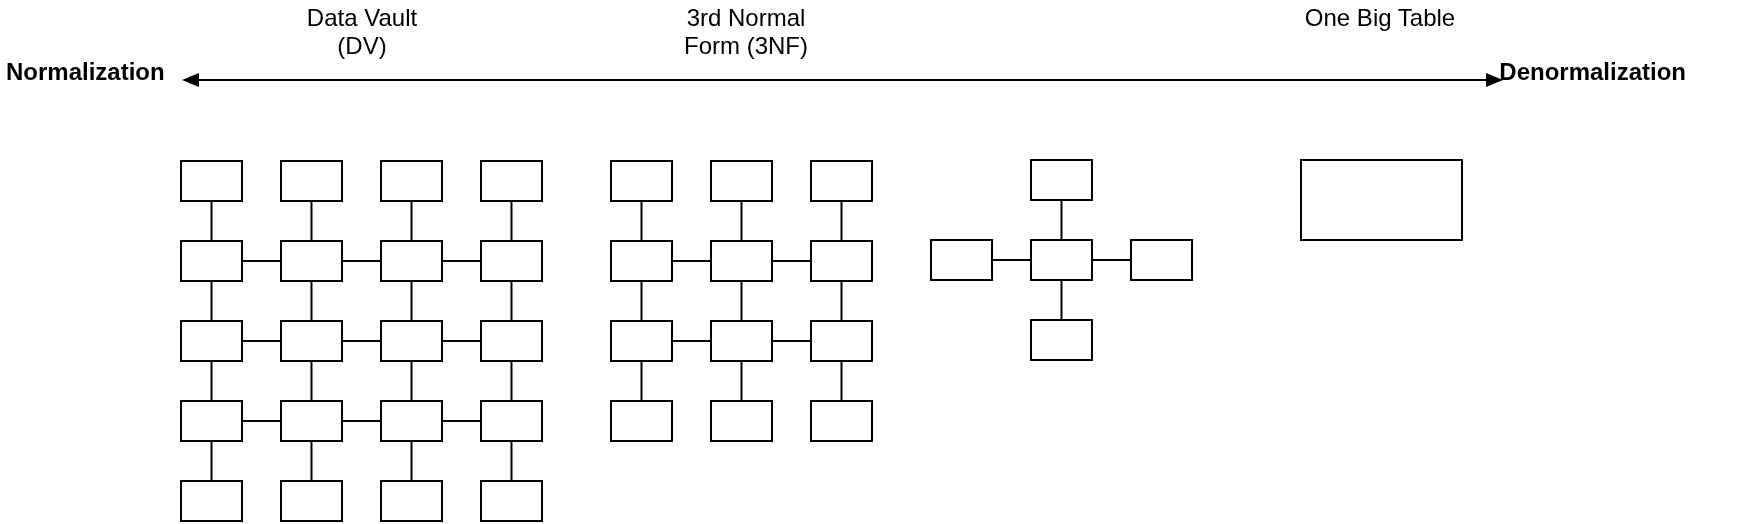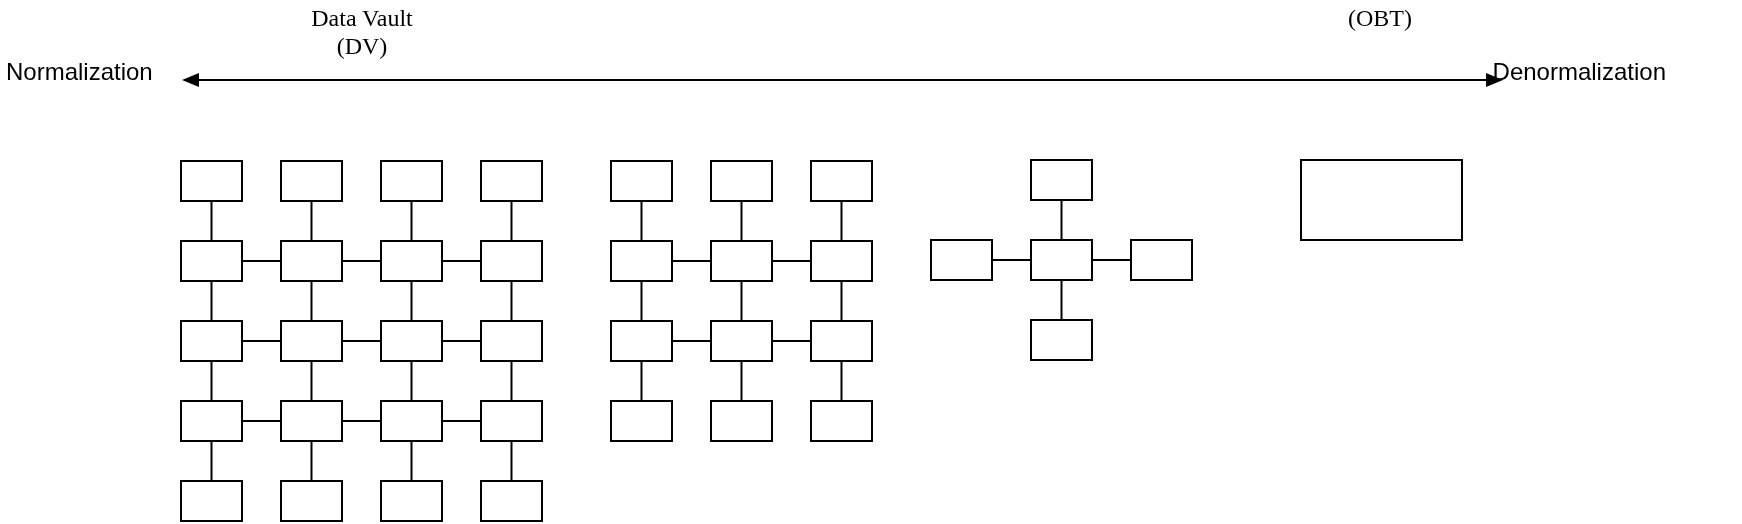--- a/index.html
+++ b/index.html
@@ -21,33 +21,34 @@
     left: 0;
     top: 0;
     display: block;
   }
   .axis-label {
     position: absolute;
     top: 58px;
     font-size: 24px;
     line-height: 28px;
     white-space: nowrap;
+    font-weight: bold;
   }
   .axis-left  { left: 6px; }
-  .axis-right { right: 76px; margin-left: 16px; }
+  .axis-right { right: 56px; margin-left: 16px; }
   .method-label {
     position: absolute;
     top: 4px;
     font-size: 24px;
     line-height: 28px;
     text-align: center;
     transform: translateX(-50%);
     white-space: nowrap;
   }
-  .method-label span { display: block; font-family: Liberation Serif, serif; }
+  .method-label span { display: block; }
   .label-dv  { left: 362px; }
   .label-3nf { left: 746px; }
   .label-dim { left: 1064px; }
   .label-obt { left: 1380px; }
 </style>
 </head>
 <body>
 
 <div class="canvas">
 
@@ -149,21 +150,25 @@
 
   <div class="axis-label axis-left">Normalization</div>
 
   <div class="axis-label axis-right">Denormalization</div>
 
   <div class="method-label label-dv">
     <span>Data Vault</span>
     <span>(DV)</span>
   </div>
 
+  <div class="method-label label-3nf">
+    <span>3rd Normal</span>
+    <span>Form (3NF)</span>
+  </div>
 
   <div class="method-label label-dim">
   </div>
 
   <div class="method-label label-obt">
-    <span>(OBT)</span>
+    <span>One Big Table</span>
   </div>
 
 </div>
 
 </body></html>

